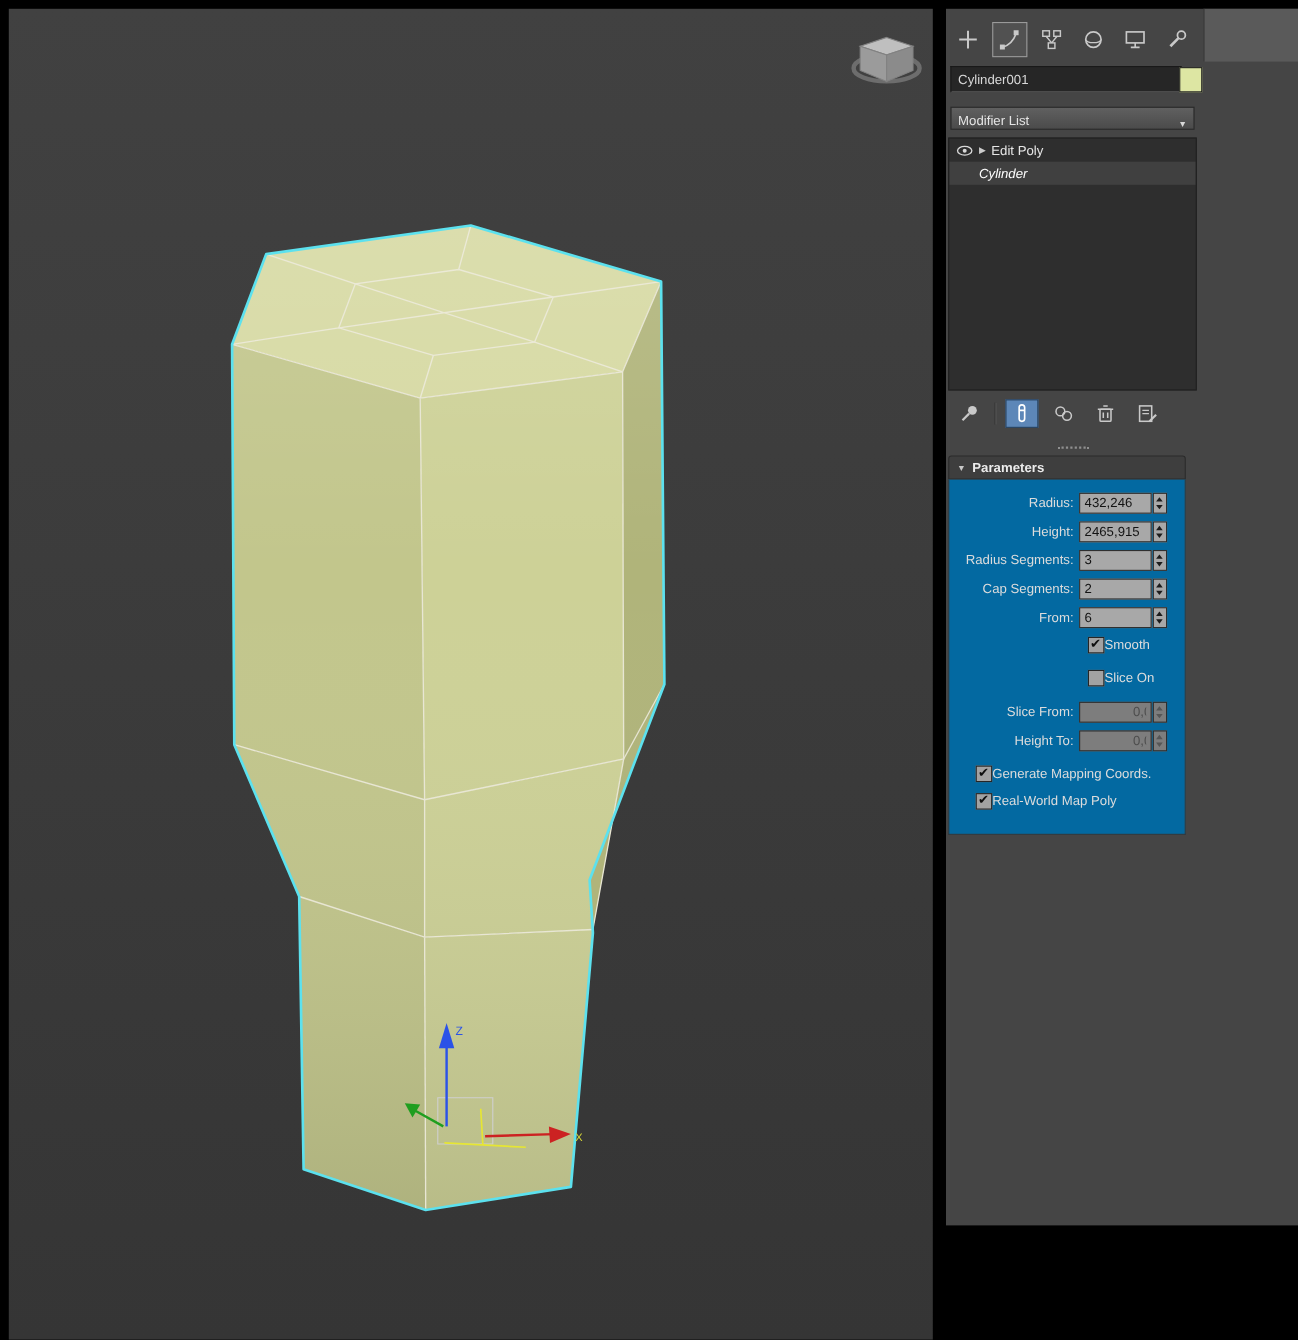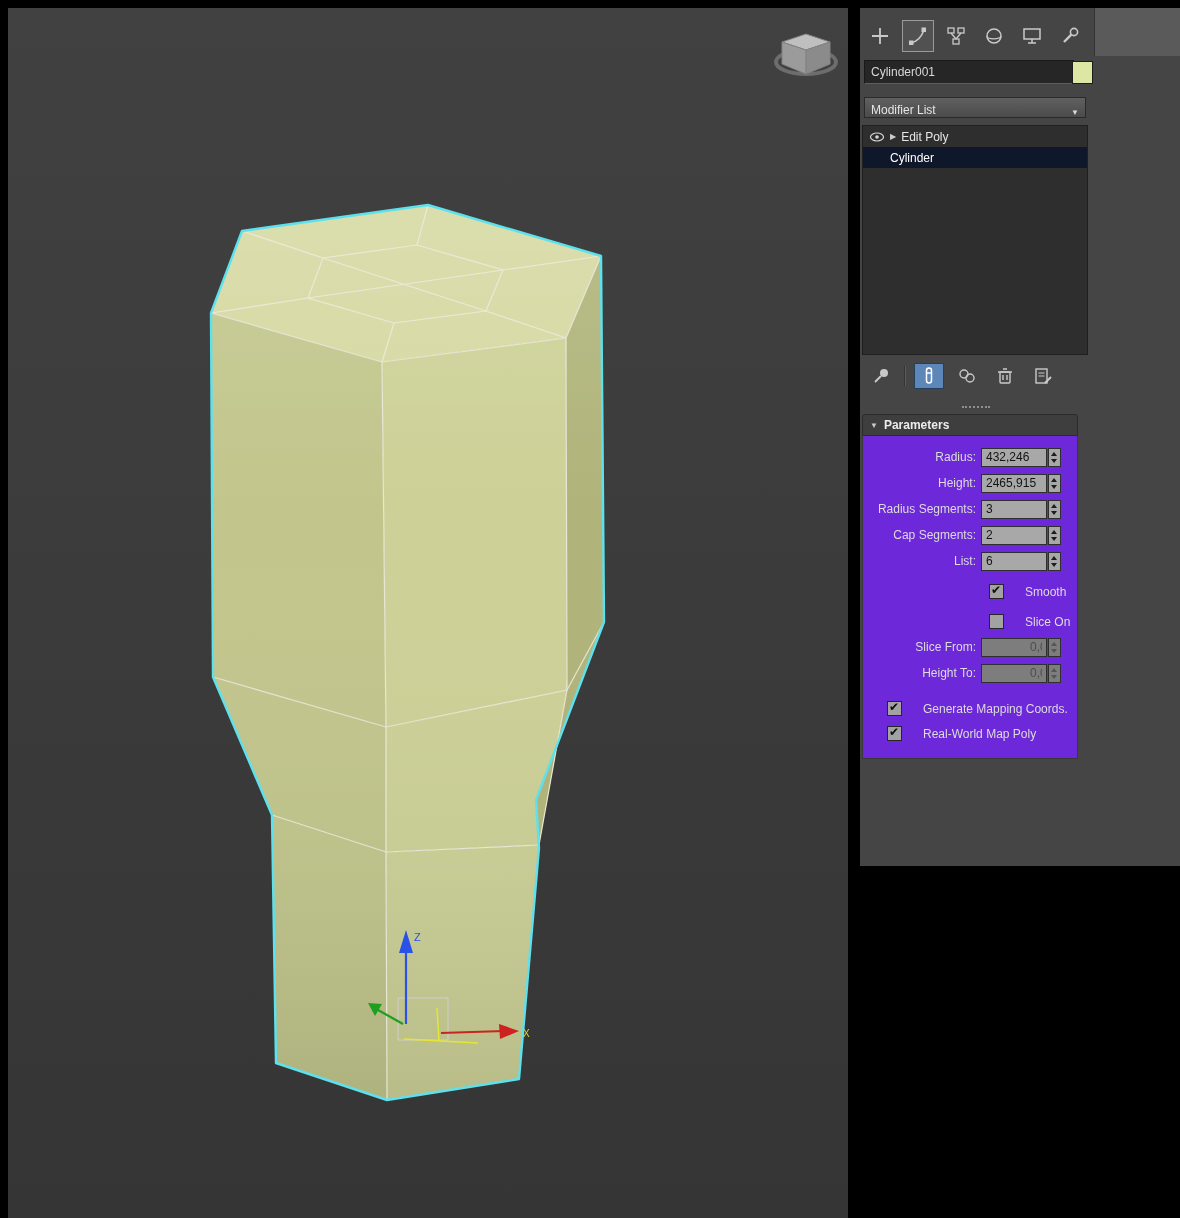--- a/index.html
+++ b/index.html
@@ -5,21 +5,21 @@
   html,body{margin:0;padding:0;}
   body{
     width:1180px;height:1218px;position:relative;background:#000;
     font-family:"Liberation Sans",sans-serif;overflow:hidden;
     -webkit-font-smoothing:antialiased;
   }
   
   #viewport-svg{position:absolute;left:0;top:0;display:block;}
 
   
-  .panel{position:absolute;left:860px;top:8px;width:320px;height:858px;background:#454545;color:#dcdcdc;font-size:12px;}
+  .panel{position:absolute;left:860px;top:8px;width:320px;height:1106px;background:#454545;color:#dcdcdc;font-size:12px;}
   .topright-block{position:absolute;left:234px;top:0;width:86px;height:48px;background:#5a5a5a;border-left:1px solid #333;}
   .cp-tabs{position:absolute;left:4px;top:8px;height:40px;display:flex;align-items:center;gap:6px;}
   .cp-tab{width:32px;height:32px;display:flex;align-items:center;justify-content:center;box-sizing:border-box;}
   .cp-tab.selected{border:1px solid #9a9a9a;background:#515151;}
   .cp-tab svg{display:block;}
 
   .name-row{position:absolute;top:52px;left:4px;width:312px;height:24px;}
   .name-field{position:absolute;left:0;top:0;width:196px;height:22px;background:#262626;border:1px solid #191919;border-bottom-color:#5d5d5d;color:#d8d8d8;font-size:12px;padding:0 6px;font-family:"Liberation Sans",sans-serif;box-sizing:content-box;}
   .color-swatch{position:absolute;left:208px;top:1px;width:19px;height:21px;border:1px solid #1d1d1d;}
 
@@ -34,34 +34,34 @@
   .stack-tools{position:absolute;top:355px;left:6px;display:flex;gap:8px;align-items:center;}
   .tool-btn{width:30px;height:26px;display:flex;align-items:center;justify-content:center;box-sizing:border-box;}
   .tool-btn.active{border:1px solid #26405c;}
   .tool-sep{width:1px;height:20px;background:#353535;border-right:1px solid #5a5a5a;}
 
   .sep-handle{position:absolute;top:398px;left:102px;width:28px;height:0;border-top:2px dotted #8f8f8f;}
 
   .rollout{position:absolute;top:406px;left:2px;width:216px;}
   .rollout-header{height:22px;background:#3e3e3e;border:1px solid #2b2b2b;border-radius:3px 3px 0 0;display:flex;align-items:center;gap:6px;padding:0 7px;color:#ececec;font-weight:bold;box-sizing:border-box;}
   .rollout-header .tri{font-size:8px;color:#c8c8c8;font-weight:normal;}
-  .rollout-body{background:#6d28d9;border:1px solid #383838;border-top:none;padding:8px 0 12px;box-sizing:border-box;}
+  .rollout-body{background:#0369a1;border:1px solid #383838;border-top:none;padding:8px 0 12px;box-sizing:border-box;}
 
   .prow{display:flex;align-items:center;height:26px;}
   .plabel{width:118px;text-align:right;padding-right:5px;box-sizing:border-box;color:#dcdcdc;white-space:nowrap;}
   input.pfield{width:66px;height:19px;background:#a8a8a8;border:1px solid #2f2f2f;color:#131313;font-size:12px;padding:0 4px;box-sizing:border-box;font-family:"Liberation Sans",sans-serif;}
   input.pfield.disabled{background:#7d7d7d;color:#4e4e4e;padding-left:48px;}
   .spin{position:relative;width:13px;height:19px;background:#a8a8a8;border:1px solid #2f2f2f;margin-left:1px;box-sizing:border-box;}
   .spin::before{content:"";position:absolute;left:2px;top:3px;border-left:3px solid transparent;border-right:3px solid transparent;border-bottom:4px solid #1c1c1c;}
   .spin::after{content:"";position:absolute;left:2px;bottom:3px;border-left:3px solid transparent;border-right:3px solid transparent;border-top:4px solid #1c1c1c;}
   .spin.disabled{background:#7d7d7d;}
   .spin.disabled::before{border-bottom-color:#565656;}
   .spin.disabled::after{border-top-color:#565656;}
 
-  .crow{display:flex;align-items:center;height:25px;gap:21px;}
+  .crow{display:flex;height:25px;gap:0;}
   .crow.indent-right{padding-left:126px;}
   .crow.indent-left{padding-left:24px;}
   .crow.gap-top{margin-top:5px;}
   .crow.gap-top-lg{margin-top:10px;}
   .cb{width:13px;height:13px;background:#a2a2a2;border:1px solid #262626;position:relative;box-sizing:content-box;}
   .cb.checked::after{content:"\2714";position:absolute;left:1px;top:-2px;font-size:12px;line-height:14px;color:#0e0e0e;}
   .clabel{color:#dcdcdc;white-space:nowrap;}
 </style>
 </head>
 <body>
@@ -199,21 +199,21 @@
 
   <div class="stack-box">
     <div class="stack-row">
       <svg width="16" height="12" viewBox="0 0 16 12">
         <ellipse cx="8" cy="6" rx="6.5" ry="4" fill="none" stroke="#d8d8d8" stroke-width="1.2"></ellipse>
         <circle cx="8" cy="6" r="1.8" fill="#d8d8d8"></circle>
       </svg>
       <span class="expand">▶</span>
       <span>Edit Poly</span>
     </div>
-    <div class="stack-row selected" style="background: #0f172a;">
+    <div class="stack-row selected" style="background: #404040; font-style: italic;">
       <span>Cylinder</span>
     </div>
   </div>
 
   <div class="stack-tools">
     <div class="tool-btn">
       <svg width="22" height="22" viewBox="0 0 22 22">
         <circle cx="14" cy="8" r="4" fill="#c9c9c9"></circle>
         <path d="M11,11 L5,17" stroke="#c9c9c9" stroke-width="2" fill="none"></path>
       </svg>
@@ -269,21 +269,21 @@
         <span class="plabel">Radius Segments:</span>
         <input class="pfield" value="3" style="">
         <span class="spin"></span>
       </div>
       <div class="prow">
         <span class="plabel">Cap Segments:</span>
         <input class="pfield" value="2" style="">
         <span class="spin"></span>
       </div>
       <div class="prow">
-        <span class="plabel">List:</span>
+        <span class="plabel">From:</span>
         <input class="pfield" value="6" style="">
         <span class="spin"></span>
       </div>
 
       <div class="crow indent-right gap-top">
         <span class="cb checked"></span>
         <span class="clabel">Smooth</span>
       </div>
       <div class="crow indent-right gap-top">
         <span class="cb"></span>

